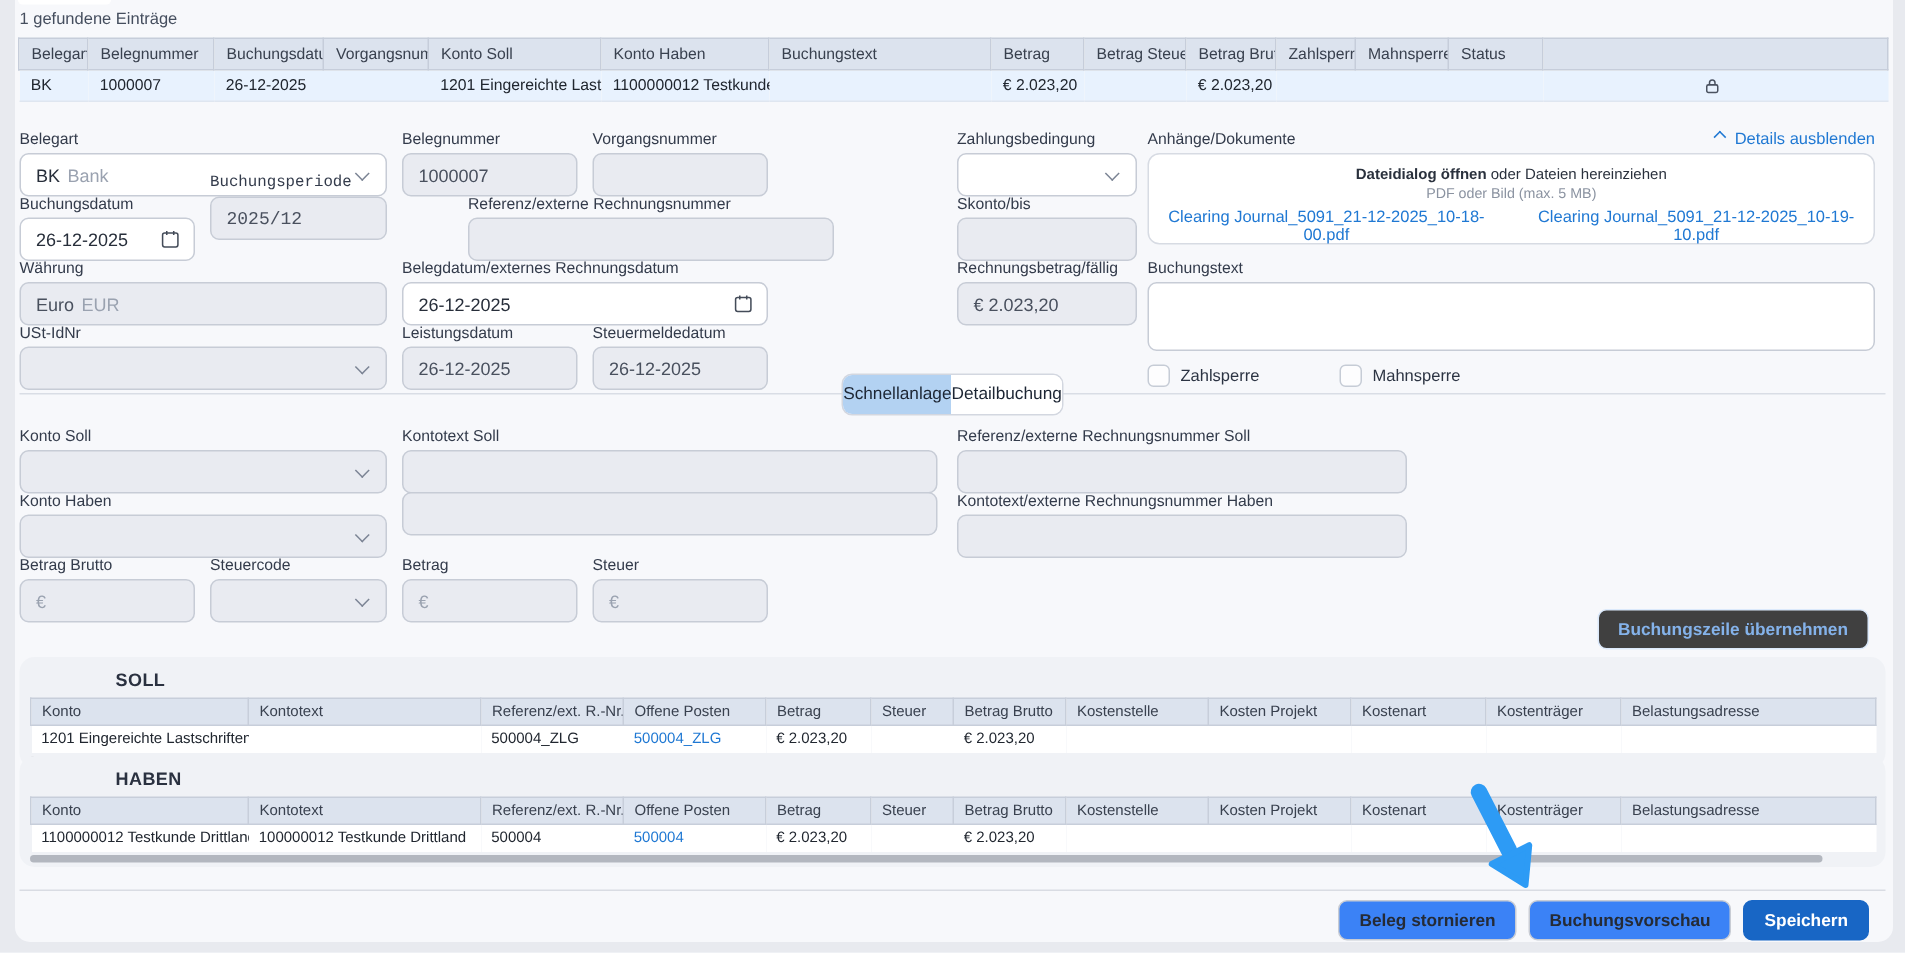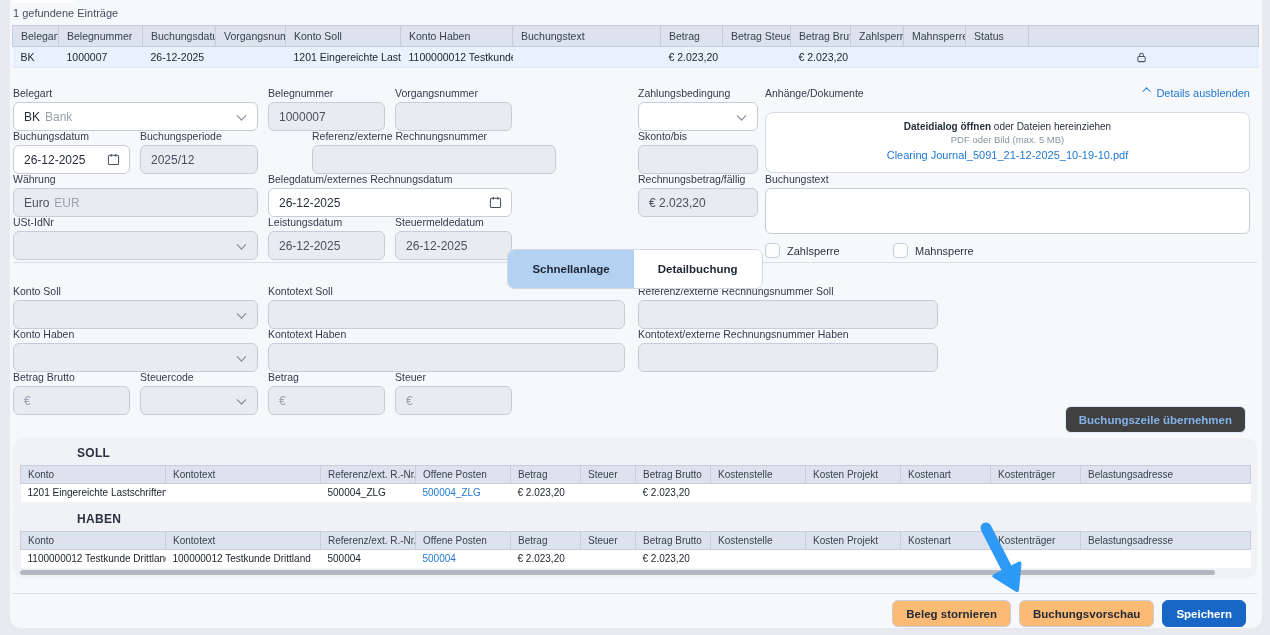--- a/index.html
+++ b/index.html
@@ -48,28 +48,28 @@
              transform:rotate(-135deg) translateY(-2px); display:inline-block; }
 
   .checkrow { display:flex; align-items:center; }
   .cbox { width:15px; height:15px; border:1.5px solid #c6ccd6; border-radius:4px; background:#fdfdfe; }
   .cbl { font-size:11px; color:#2c3443; margin-left:7px; }
 
   
   .tabline { position:absolute; left:13px; top:262px; width:1244px; height:1px; background:#d9dde5; z-index:2; }
   .tabs { position:absolute; left:0; top:249px; width:1270px; display:flex; justify-content:center; z-index:3; }
   .tabgroup { display:flex; border:1px solid #d3d7e0; border-radius:7px; overflow:hidden; background:#fff; }
-  .tab { height:38px; display:flex; align-items:center; padding:0 24px; font-size:11.5px;
-         font-weight:bold; color:#1c2533; background:#fff; }
+  .tab { height:26px; display:flex; align-items:center; padding:0 0; font-size:11.5px;
+         font-weight:normal; color:#1c2533; background:#fff; }
   .tab.active { background:#b3d2f2; }
 
   
   .btn { height:27px; display:inline-flex; align-items:center; justify-content:center;
          border-radius:6px; font-size:11.5px; font-weight:bold; padding:0 13px; white-space:nowrap; }
-  .btn.secondary { background:#fdba74; border:1px solid #c8ccd4; color:#252b36; }
+  .btn.secondary { background:#3b82f6; border:1px solid #c8ccd4; color:#252b36; }
   .btn.primary { background:#1866c5; color:#fff; border:1px solid #1866c5; }
   .btn.dis-sec { background:#edeff3; border:1px solid #e0e3e9; color:#b6bcc7; }
   .btn.dis-pri { background:#404040; border:1px solid #dbe9fb; color:#84b2ea; }
 
   
   .card { position:absolute; left:13px; width:1244px; height:74px; background:#f0f2f6;
           border-radius:10px; z-index:2; }
   .card-title { position:absolute; left:20px; top:8px; font-size:12px; font-weight:bold;
                 color:#2a3140; letter-spacing:.3px;margin-left:44px; }
   table.inner { position:absolute; left:7px; top:27px; border-collapse:collapse; table-layout:fixed; width:1230px; }
@@ -171,48 +171,49 @@
 </div>
 <div class="abs" style="left:638px;top:87px;width:120px;">
   <div class="lbl">Zahlungsbedingung</div>
   <div class="inp white">
     <span></span>
     <span class="chev"></span>
   </div>
 </div>
 
 <div class="abs" style="left:765px;top:87px;width:485px;">
-  <div style="display:flex;justify-content:space-between;align-items:center;margin-bottom:13px;">
+  <div style="display:flex;justify-content:space-between;align-items:center;margin-bottom:3px;">
     <div class="lbl" style="margin-bottom:0;">Anhänge/Dokumente</div>
     <div class="details-toggle">
       <span class="chev-up"></span>
       <span>Details ausblenden</span>
     </div>
   </div>
   <div class="dropzone">
     <div class="dz-l1"><b>Dateidialog öffnen</b><span> oder Dateien hereinziehen</span></div>
     <div class="dz-l2">PDF oder Bild (max. 5 MB)</div>
     <div class="dz-files">
+      <span class="linkblue">Clearing Journal_5091_21-12-2025_10-18-00.pdf</span>
       <span class="linkblue">Clearing Journal_5091_21-12-2025_10-19-10.pdf</span>
     </div>
   </div>
 </div>
 
 <div class="abs" style="left:13px;top:130px;width:117px;">
   <div class="lbl">Buchungsdatum</div>
   <div class="inp white">
     <span>26-12-2025</span>
     <svg class="calico" viewBox="0 0 14 14" width="13" height="13">
         <rect x="1.5" y="2.5" width="11" height="10" rx="1.5" fill="none" stroke="#444c59" stroke-width="1.1"></rect>
         <line x1="4.5" y1="1" x2="4.5" y2="4" stroke="#444c59" stroke-width="1.1"></line>
         <line x1="9.5" y1="1" x2="9.5" y2="4" stroke="#444c59" stroke-width="1.1"></line>
       </svg>
   </div>
 </div>
-<div class="abs" style="left:140px;top:130px;width:118px;">
+<div class="abs" style="left:140px;top:116px;width:118px;font-family:Liberation Mono, monospace;">
   <div class="lbl">Buchungsperiode</div>
   <div class="inp">
       <span>2025/12</span>
     </div>
 </div>
 <div class="abs" style="left:268px;top:130px;width:244px;margin-left:44px;">
   <div class="lbl">Referenz/externe Rechnungsnummer</div>
   <div class="inp">
       <span></span>
     </div>
@@ -312,21 +313,20 @@
 </div>
 
 <div class="abs" style="left:13px;top:328px;width:245px;">
   <div class="lbl">Konto Haben</div>
   <div class="inp">
     <span></span>
     <span class="chev"></span>
   </div>
 </div>
 <div class="abs" style="left:268px;top:328px;width:357px;">
-  <div class="lbl">Kontotext Haben</div>
   <div class="inp">
       <span></span>
     </div>
 </div>
 <div class="abs" style="left:638px;top:328px;width:300px;">
   <div class="lbl">Kontotext/externe Rechnungsnummer Haben</div>
   <div class="inp">
       <span></span>
     </div>
 </div>

